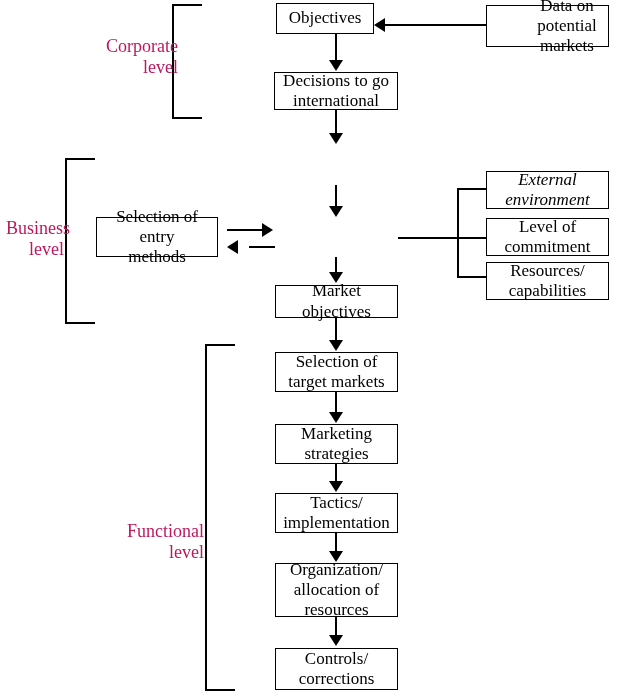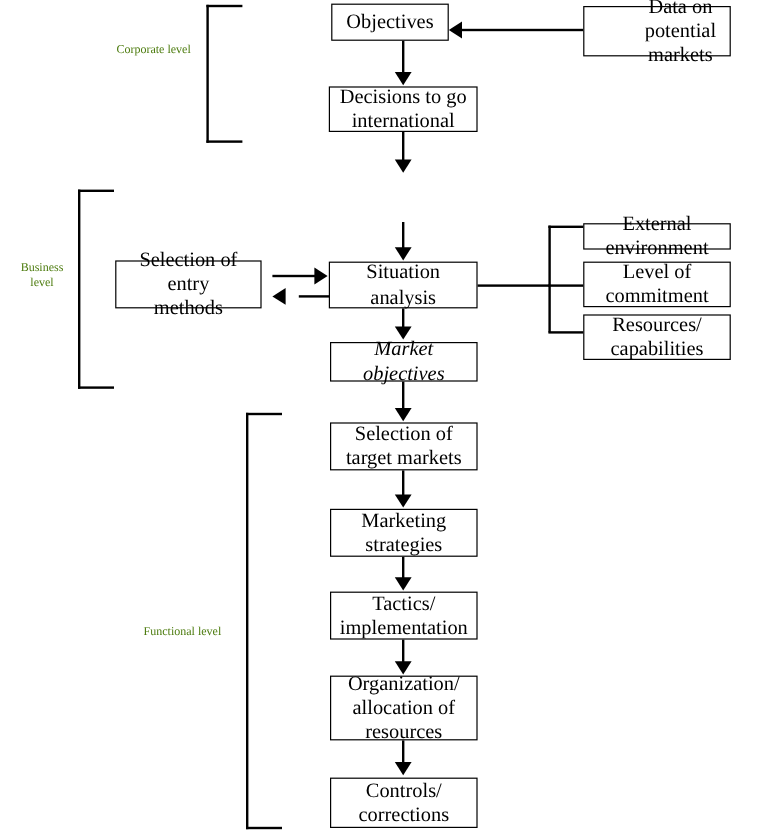--- a/index.html
+++ b/index.html
@@ -28,25 +28,25 @@
     align-items: center;
     justify-content: center;
     text-align: center;
     font-size: 17px;
     line-height: 1.18;
     padding: 2px 4px;
     white-space: pre-line;
   }
   .level-label {
     position: absolute;
-    font-size: 10px;
+    font-size: 18px;
     line-height: 1.18;
-    text-align: center;
+    text-align: right;
     white-space: pre-line;
-    color: #4d7c0f;
+    color: #be185d;
   }
   .vline {
     position: absolute;
     background: #000000;
     width: 1.5px;
   }
   .hline {
     position: absolute;
     background: #000000;
     height: 1.5px;
@@ -99,36 +99,34 @@
 
   <div class="node" style="left:276px; top:3px; width:98px; height:31px;">Objectives</div>
 
   <div class="node" style="left:486px; top:5px; width:123px; height:42px;padding-left:43px;">Data on potential
 markets</div>
 
   <div class="node" style="left:274px; top:72px; width:124px; height:38px;">Decisions to go
 international</div>
 
 
-  <div class="node" style="left:274px; top:218px; width:124px; height:39px;">Situation
-analysis</div>
 
   <div class="node" style="left:96px; top:217px; width:122px; height:40px;">Selection of entry
 methods</div>
 
-  <div class="node" style="left:486px; top:186px; width:123px; height:22px;">External
+  <div class="node" style="left:486px; top:171px; width:123px; height:38px;font-style:italic;">External
 environment</div>
 
   <div class="node" style="left:486px; top:218px; width:123px; height:38px;">Level of
 commitment</div>
 
   <div class="node" style="left:486px; top:262px; width:123px; height:38px;">Resources/
 capabilities</div>
 
-  <div class="node" style="left:275px; top:285px; width:123px; height:33px;font-style:italic;">Market objectives</div>
+  <div class="node" style="left:275px; top:285px; width:123px; height:33px;">Market objectives</div>
 
   <div class="node" style="left:275px; top:352px; width:123px; height:40px;">Selection of
 target markets</div>
 
   <div class="node" style="left:275px; top:424px; width:123px; height:40px;">Marketing
 strategies</div>
 
   <div class="node" style="left:275px; top:493px; width:123px; height:40px;">Tactics/
 implementation</div>
 

